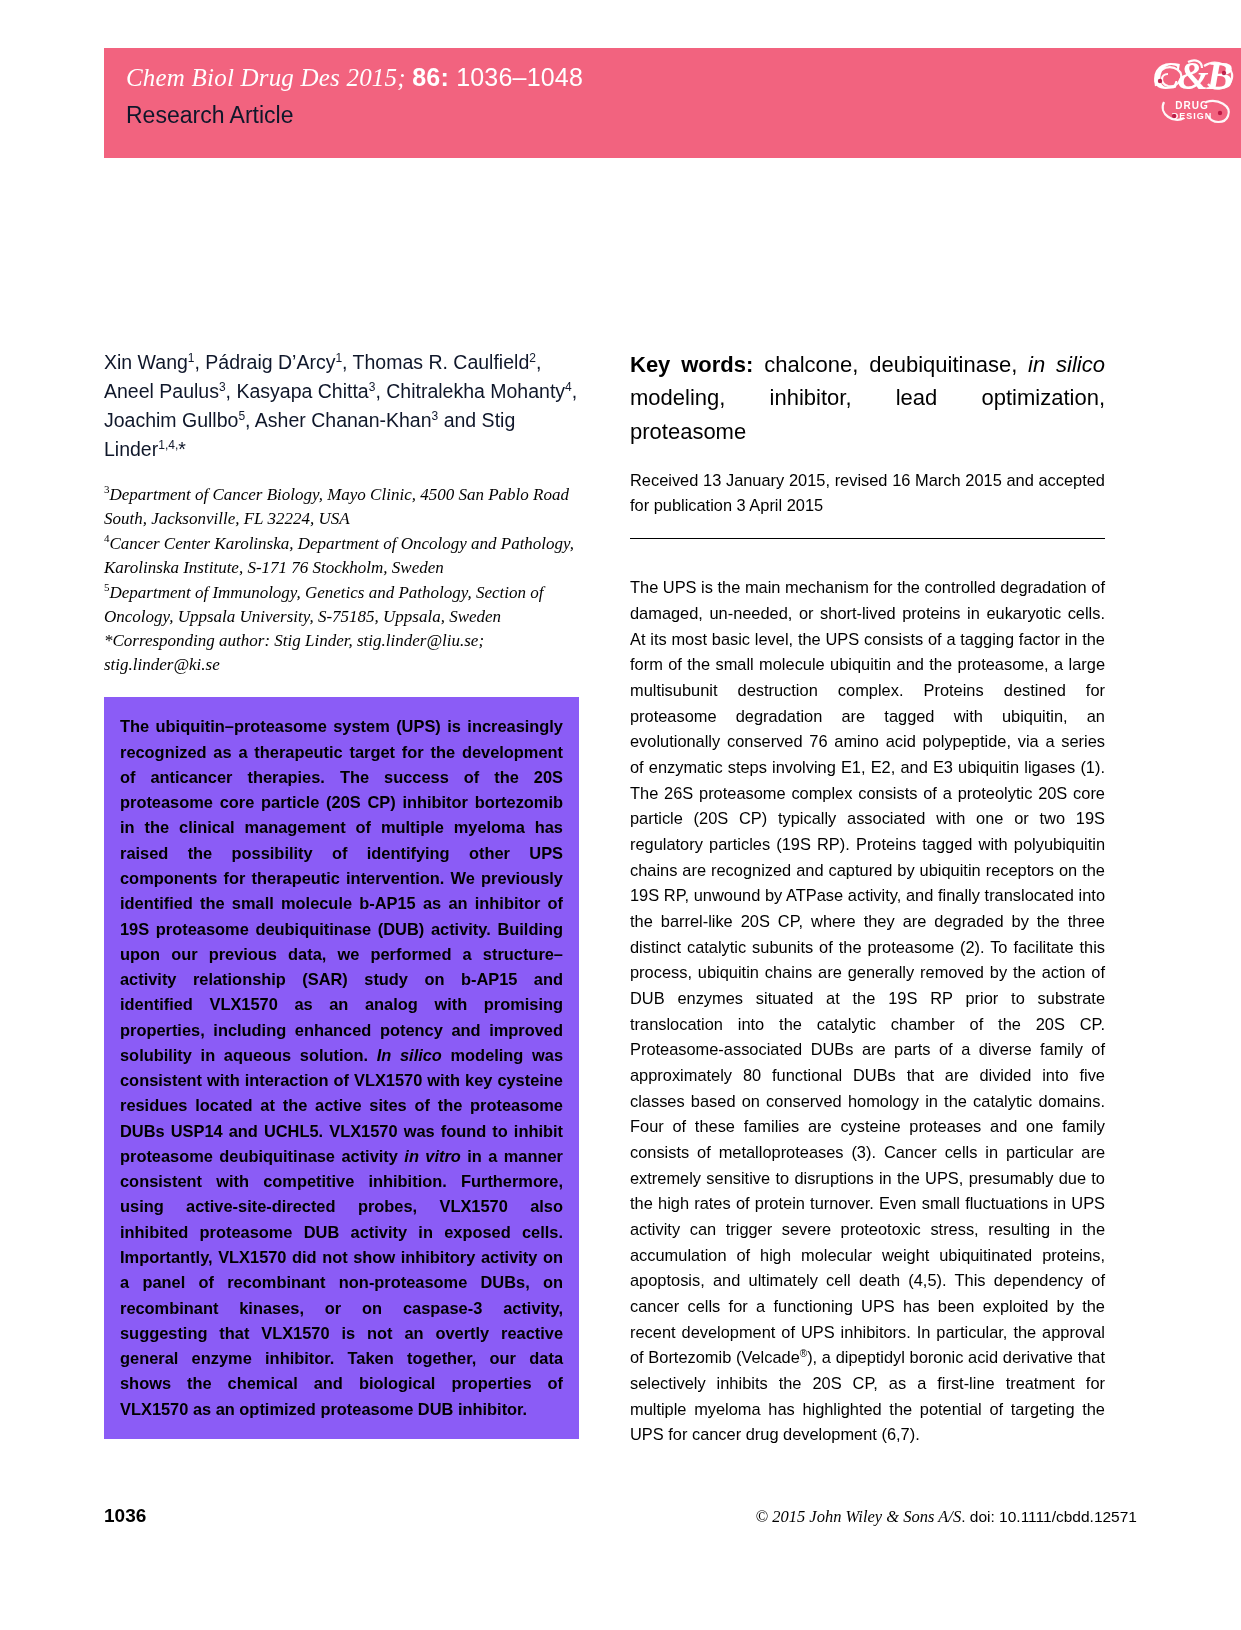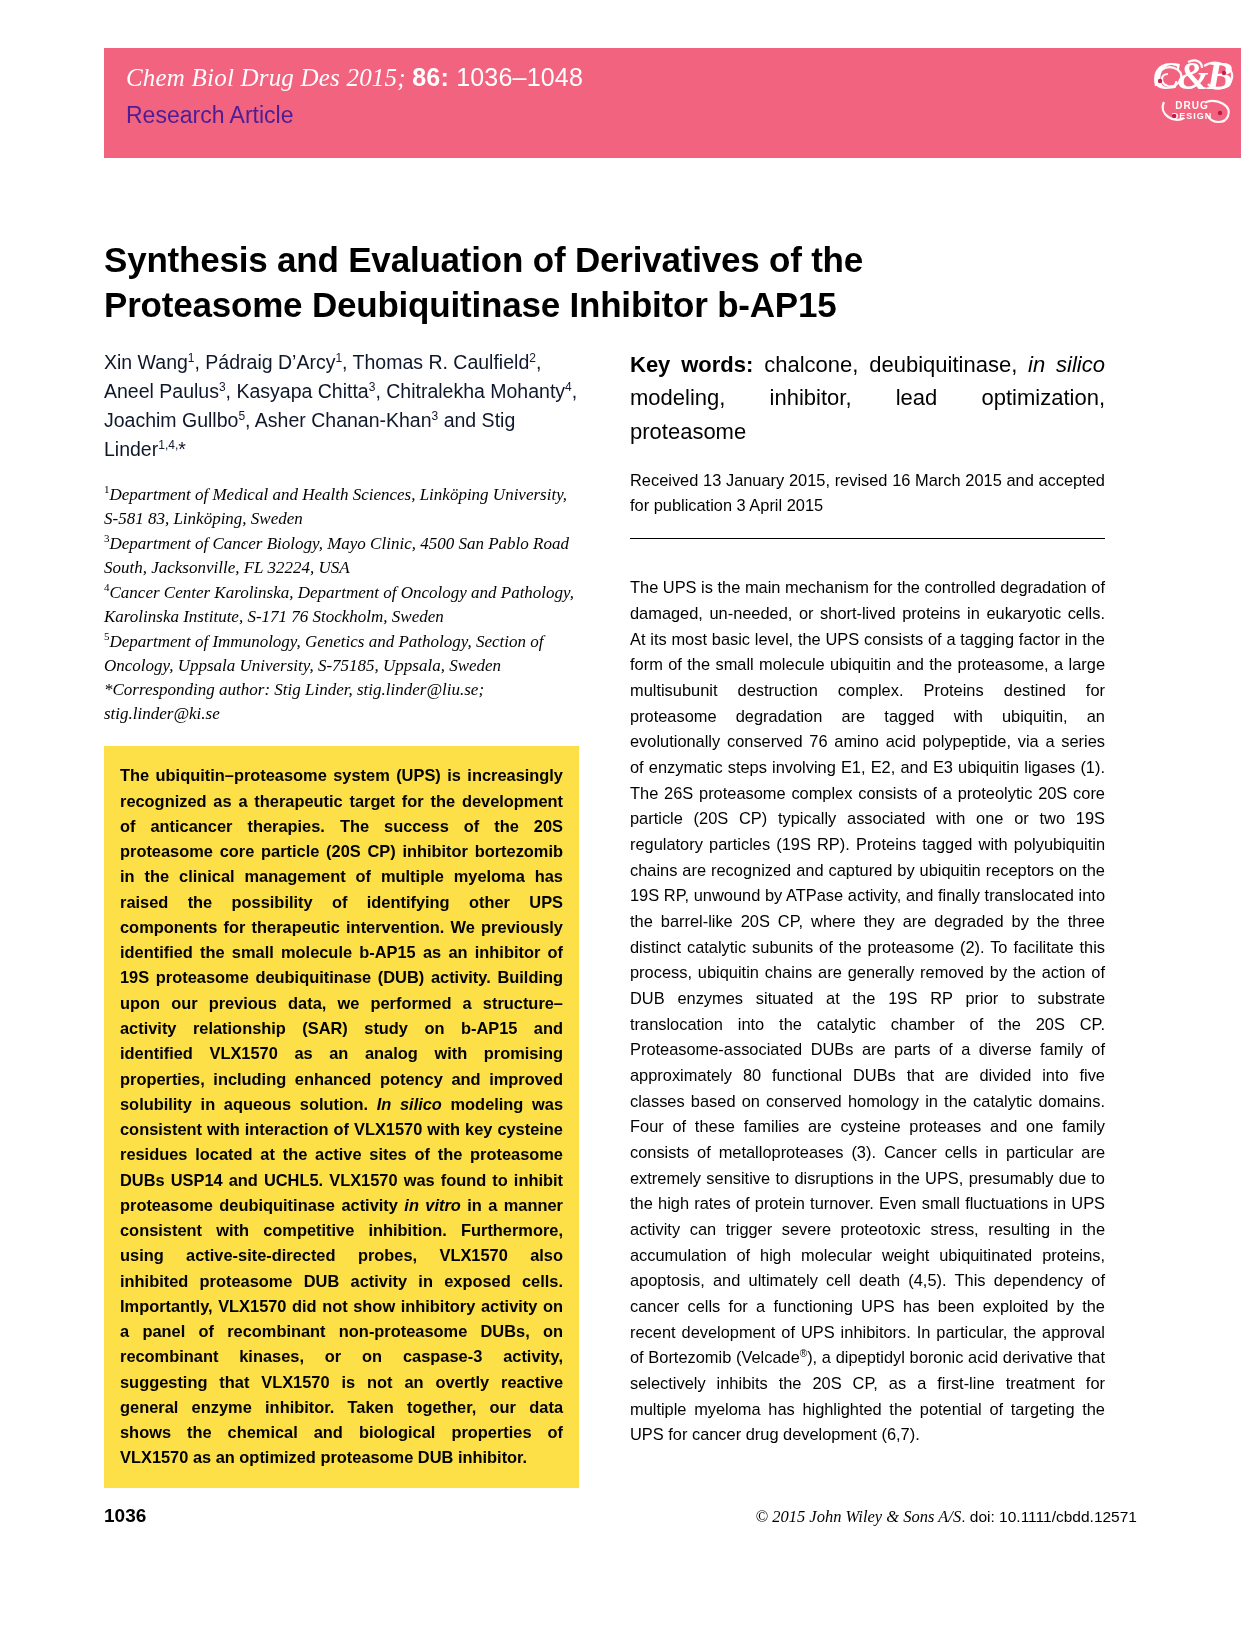--- a/index.html
+++ b/index.html
@@ -47,21 +47,21 @@
     font-weight: bold;
   }
   .journal-line .pages {
     font-family: "Liberation Sans", sans-serif;
     font-style: normal;
     font-weight: normal;
   }
   .article-type {
     margin-top: 9px;
     font-size: 23px;
-    color: #4c1d95;
+    color: #0f172a;
     font-family: "Liberation Sans", sans-serif;
   }
   .logo {
     position: absolute;
     right: 20px;
     top: 8px;
     width: 96px;
     height: 92px;
     text-align: center;
   }
@@ -133,21 +133,21 @@
     font-family: "Liberation Serif", serif;
     font-style: italic;
     font-size: 17px;
     line-height: 1.42;
   }
   .affil sup { font-style: normal; font-size: 11px; }
   .affil div { margin: 0; }
 
   .abstract {
     margin-top: 20px;
-    background: #fde047;
+    background: #8b5cf6;
     padding: 17px 16px 17px 16px;
     font-size: 16.4px;
     font-weight: bold;
     line-height: 1.54;
     text-align: justify;
   }
   .abstract i { font-style: italic; }
 
   .keywords {
     font-size: 22px;
@@ -223,27 +223,25 @@
           <circle cx="30" cy="60" r="2.2"></circle>
           <circle cx="76" cy="57" r="2.2"></circle>
         </g>
       </svg>
       <div class="cb">C&amp;B</div>
       <div class="sub1">DRUG</div>
       <div class="sub2">DESIGN</div>
     </div>
   </div>
 
-  <h1 class="title">Synthesis and Evaluation of Derivatives of the Proteasome Deubiquitinase Inhibitor b-AP15</h1>
 
   <div class="col-left">
     <div class="authors">Xin Wang<sup>1</sup>, Pádraig D’Arcy<sup>1</sup>, Thomas R. Caulfield<sup>2</sup>, Aneel Paulus<sup>3</sup>, Kasyapa Chitta<sup>3</sup>, Chitralekha Mohanty<sup>4</sup>, Joachim Gullbo<sup>5</sup>, Asher Chanan-Khan<sup>3</sup> and Stig Linder<sup>1,4,</sup>*</div>
 
     <div class="affil">
-      <div><sup>1</sup>Department of Medical and Health Sciences, Linköping University, S-581 83, Linköping, Sweden</div>
       <div><sup>3</sup>Department of Cancer Biology, Mayo Clinic, 4500 San Pablo Road South, Jacksonville, FL 32224, USA</div>
       <div><sup>4</sup>Cancer Center Karolinska, Department of Oncology and Pathology, Karolinska Institute, S-171 76 Stockholm, Sweden</div>
       <div><sup>5</sup>Department of Immunology, Genetics and Pathology, Section of Oncology, Uppsala University, S-75185, Uppsala, Sweden</div>
       <div>*Corresponding author: Stig Linder, stig.linder@liu.se; stig.linder@ki.se</div>
     </div>
 
     <div class="abstract">The ubiquitin–proteasome system (UPS) is increasingly recognized as a therapeutic target for the development of anticancer therapies. The success of the 20S proteasome core particle (20S CP) inhibitor bortezomib in the clinical management of multiple myeloma has raised the possibility of identifying other UPS components for therapeutic intervention. We previously identified the small molecule b-AP15 as an inhibitor of 19S proteasome deubiquitinase (DUB) activity. Building upon our previous data, we performed a structure–activity relationship (SAR) study on b-AP15 and identified VLX1570 as an analog with promising properties, including enhanced potency and improved solubility in aqueous solution. <i>In silico</i> modeling was consistent with interaction of VLX1570 with key cysteine residues located at the active sites of the proteasome DUBs USP14 and UCHL5. VLX1570 was found to inhibit proteasome deubiquitinase activity <i>in vitro</i> in a manner consistent with competitive inhibition. Furthermore, using active-site-directed probes, VLX1570 also inhibited proteasome DUB activity in exposed cells. Importantly, VLX1570 did not show inhibitory activity on a panel of recombinant non-proteasome DUBs, on recombinant kinases, or on caspase-3 activity, suggesting that VLX1570 is not an overtly reactive general enzyme inhibitor. Taken together, our data shows the chemical and biological properties of VLX1570 as an optimized proteasome DUB inhibitor.</div>
   </div>
 
   <div class="col-right">

